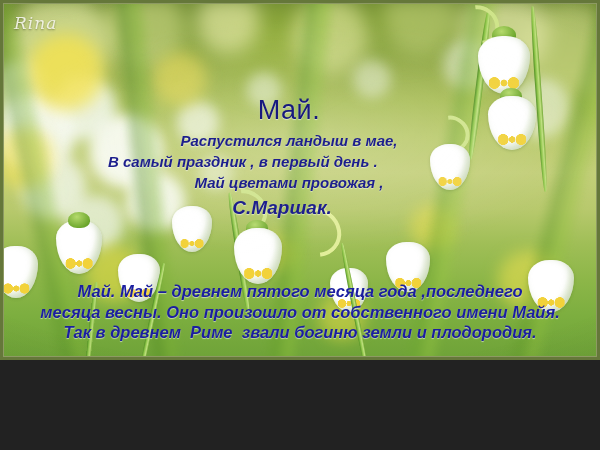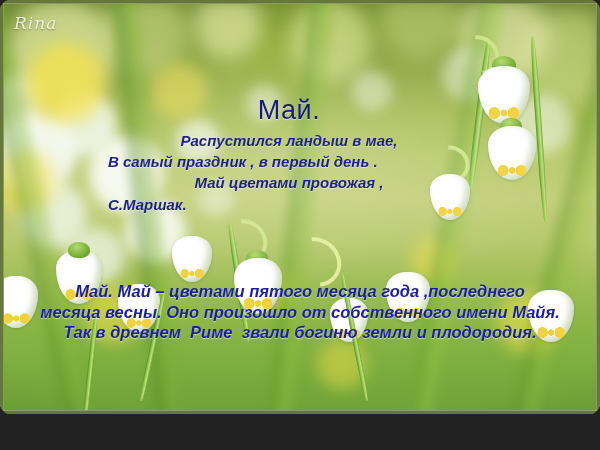--- a/index.html
+++ b/index.html
@@ -1,20 +1,19 @@
 <!DOCTYPE html>
 <html><head>
 <meta charset="utf-8">
 <style>
   html,body{margin:0;padding:0;background:#222;}
   #card{
-    position:relative;width:600px;height:414px;overflow:hidden;
+    position:relative;width:600px;height:360px;overflow:hidden;
     font-family:"Liberation Sans",sans-serif;
     background:#86a63a;
-    border-radius:11px;
   }
   
   .layer{position:absolute;inset:0;}
 
   #base{
     background:
       linear-gradient(180deg,
         #6f8a33 0%, #7d9a38 8%, #93ab46 18%, #a8bd55 28%,
         #b9c96a 38%, #c3cf79 48%, #b8c96d 58%, #9fbe56 68%,
         #8cb648 78%, #7cae3f 88%, #6ea238 100%);
@@ -137,22 +136,22 @@
   #poem .line{
     font-size:15px;font-style:italic;font-weight:700;
     line-height:1.42;white-space:pre;
     text-shadow:0 1px 1px rgba(255,255,255,.5);
   }
   #poem .l1{text-align:center;}
   #poem .l2{text-align:left;}
   #poem .l3{text-align:center;}
   #poem .l4{text-align:center;}
   #poem .sig{
-    font-size:15px;font-style:italic;font-weight:700;
-    text-align:left;line-height:1.5;padding-right:14px;
+    font-size:19px;font-style:italic;font-weight:700;
+    text-align:center;line-height:1.5;padding-right:14px;
     text-shadow:0 1px 1px rgba(255,255,255,.5);
   }
   #para{
     position:absolute;left:8px;top:281px;width:584px;
     text-align:center;color:#1b1ea0;
   }
   #para .pline{
     font-size:16.5px;font-style:italic;font-weight:700;
     line-height:1.25;white-space:pre;
     text-shadow:0 1px 1px rgba(255,255,255,.55);
@@ -211,20 +210,20 @@
 
   <div id="poem">
     <div class="title">Май.</div>
     <div class="line l1">Распустился ландыш в мае,</div>
     <div class="line l2">В самый праздник , в первый день .</div>
     <div class="line l3">Май цветами провожая ,</div>
     <div class="sig">С.Маршак.</div>
   </div>
 
   <div id="para">
-    <div class="pline">Май. Май – цветами пятого месяца года ,последнего</div>
+    <div class="pline">Май. Май – древнем пятого месяца года ,последнего</div>
     <div class="pline">месяца весны. Оно произошло от собственного имени Майя.</div>
     <div class="pline">Так в древнем  Риме  звали богиню земли и плодородия.</div>
   </div>
 
   <div id="frame2"></div>
   <div id="frame"></div>
 </div>
 
 </body></html>

